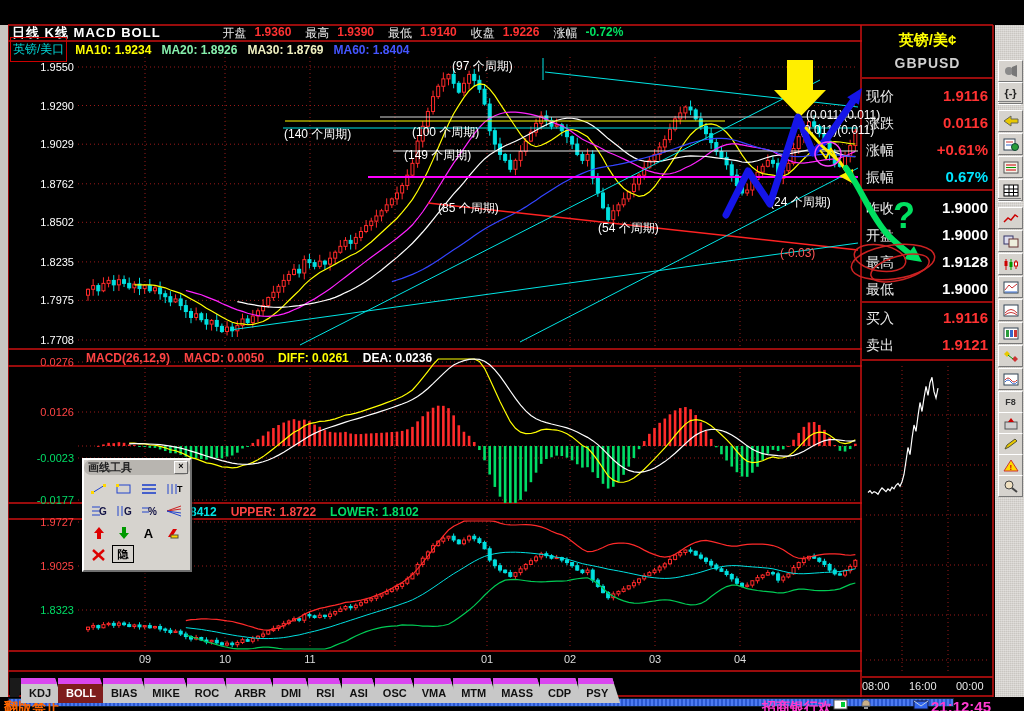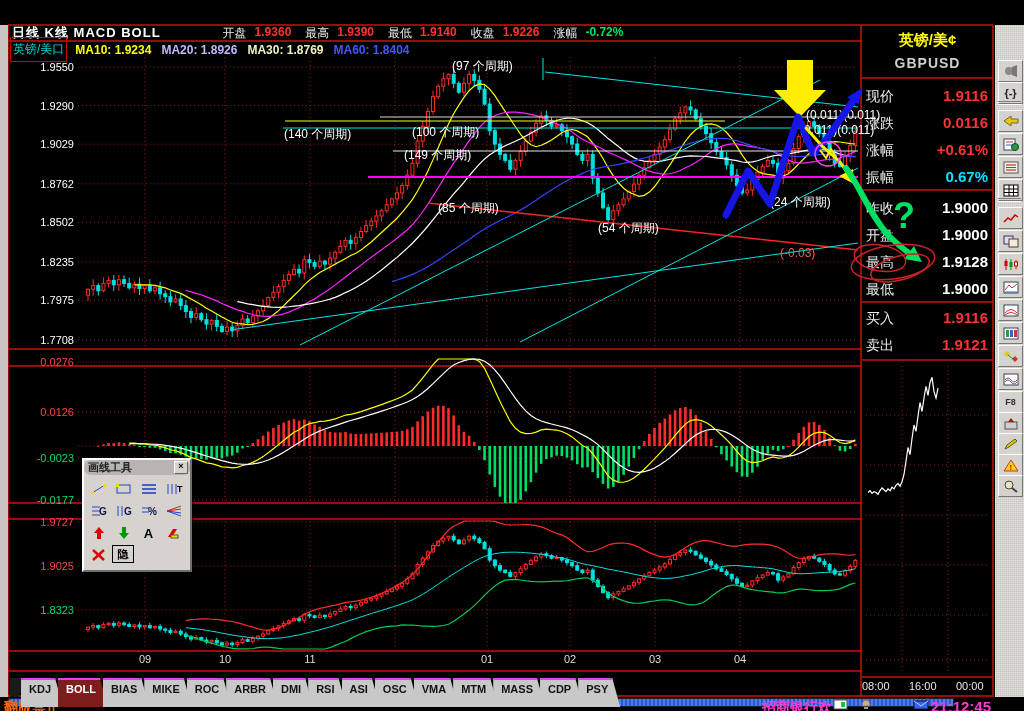--- a/index.html
+++ b/index.html
@@ -40,23 +40,23 @@
   #quote-panel{left:862px;top:25px;width:131px;height:588px;z-index:4;background:transparent;}
   #quote-title{position:absolute;left:0;top:6px;width:131px;text-align:center;color:#ffff00;font-size:15px;font-weight:bold;}
   #quote-code{position:absolute;left:0;top:30px;width:131px;text-align:center;color:#cfcfcf;font-size:14px;font-weight:bold;letter-spacing:1px;}
   .q-row{position:absolute;left:0;width:131px;height:26px;}
   .q-label{position:absolute;left:4px;top:4px;font-size:14px;color:#ececec;}
   .q-value{position:absolute;right:5px;top:3px;font-size:15px;font-weight:bold;}
   .q-time{position:absolute;top:655px;font-size:11px;color:#e8e8e8;}
   
   #tabs{left:10px;top:678px;height:19px;z-index:8;display:flex;}
   #tab-lead{width:16px;height:19px;background:#1a1a1a;clip-path:polygon(0 0,100% 0,55% 100%,0 100%);}
-  .tab{height:19px;padding:0 12px 8px 8px;margin-left:-5px;background:#c8c8c8;color:#111;
+  .tab{height:19px;padding:0 12px 0 8px;margin-left:-5px;background:#c8c8c8;color:#111;
     font-size:11px;font-weight:bold;line-height:19px;clip-path:polygon(0 0,calc(100% - 8px) 0,100% 100%,0 100%);
-    border-top:2px solid #d946ef;}
+    border-top:6px solid #d946ef;}
   .tab.active{background:#7f1d1d;color:#fff;}
   
   #statusbar{left:0;top:697px;width:1024px;height:14px;background:#000;z-index:7;overflow:hidden;}
   #blue-strip{position:absolute;left:8px;top:1px;width:944px;height:7px;
     background:repeating-linear-gradient(90deg,#2a58d0 0 2px,#4d7bf0 2px 4px);border:1px solid #123;}
   #status-left{position:absolute;left:4px;top:2px;font-size:14px;font-weight:bold;color:#ff6600;}
   #status-marquee{position:absolute;left:762px;top:2px;font-size:14px;font-weight:bold;color:#ff3ad0;}
   #status-clock{position:absolute;left:931px;top:1px;font-size:15px;font-weight:bold;color:#ff3ad0;}
   .status-icon{position:absolute;top:2px;width:16px;height:12px;}
   
@@ -936,25 +936,36 @@
         <span class="inf-label">收盘</span>
         <span class="inf-value" style="color: rgb(255, 50, 50); margin-left: 8px;">1.9226</span>
         <span class="inf-label">涨幅</span>
         <span class="inf-value" style="color: rgb(0, 224, 96);">-0.72%</span>
       </span>
   </div>
 
   <div class="abs" id="mabar">
     <span id="ma-symbol">英镑/美口</span>
   <span class="ma-item" style="color: rgb(255, 255, 0);">MA10: 1.9234</span>
-      <span class="ma-item" style="color: #c4b5fd;">MA20: 1.8926</span>
+      <span class="ma-item" style="color: #86efac;">MA20: 1.8926</span>
       <span class="ma-item" style="color: rgb(240, 240, 192);">MA30: 1.8769</span>
       <span class="ma-item" style="color: rgb(68, 85, 255);">MA60: 1.8404</span>
     </div>
 
+  <div class="abs" id="macd-header">
+      <span class="hdr-field" style="color: rgb(255, 68, 68);">MACD(26,12,9)</span>
+      <span class="hdr-field" style="color: rgb(255, 68, 68);">MACD: 0.0050</span>
+      <span class="hdr-field" style="color: rgb(255, 255, 0);">DIFF: 0.0261</span>
+      <span class="hdr-field" style="color: rgb(255, 255, 255);">DEA: 0.0236</span>
+    </div>
+  <div class="abs" id="boll-header">
+      <span class="hdr-field" style="color: rgb(0, 229, 229);">8412</span>
+      <span class="hdr-field" style="color: rgb(255, 68, 68);">UPPER: 1.8722</span>
+      <span class="hdr-field" style="color: rgb(0, 221, 102);">LOWER: 1.8102</span>
+    </div>
 
   <div class="abs" id="axis-labels" style="left:0;top:0;z-index:3;">
       <div class="axis-label" style="left: 24px; top: 61px; color: rgb(255, 255, 255); width: 50px; text-align: right;">1.9550</div>
       <div class="axis-label" style="left: 24px; top: 99.532px; color: rgb(255, 255, 255); width: 50px; text-align: right;">1.9290</div>
       <div class="axis-label" style="left: 24px; top: 138.212px; color: rgb(255, 255, 255); width: 50px; text-align: right;">1.9029</div>
       <div class="axis-label" style="left: 24px; top: 177.782px; color: rgb(255, 255, 255); width: 50px; text-align: right;">1.8762</div>
       <div class="axis-label" style="left: 24px; top: 216.314px; color: rgb(255, 255, 255); width: 50px; text-align: right;">1.8502</div>
       <div class="axis-label" style="left: 24px; top: 255.883px; color: rgb(255, 255, 255); width: 50px; text-align: right;">1.8235</div>
       <div class="axis-label" style="left: 24px; top: 294.415px; color: rgb(255, 255, 255); width: 50px; text-align: right;">1.7975</div>
       <div class="axis-label" style="left: 24px; top: 333.984px; color: rgb(255, 255, 255); width: 50px; text-align: right;">1.7708</div>

